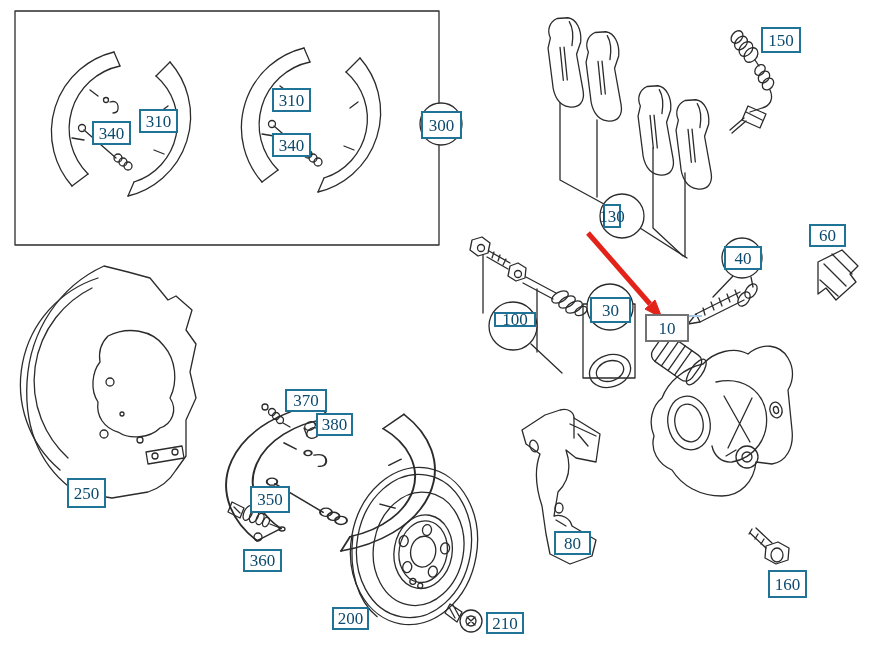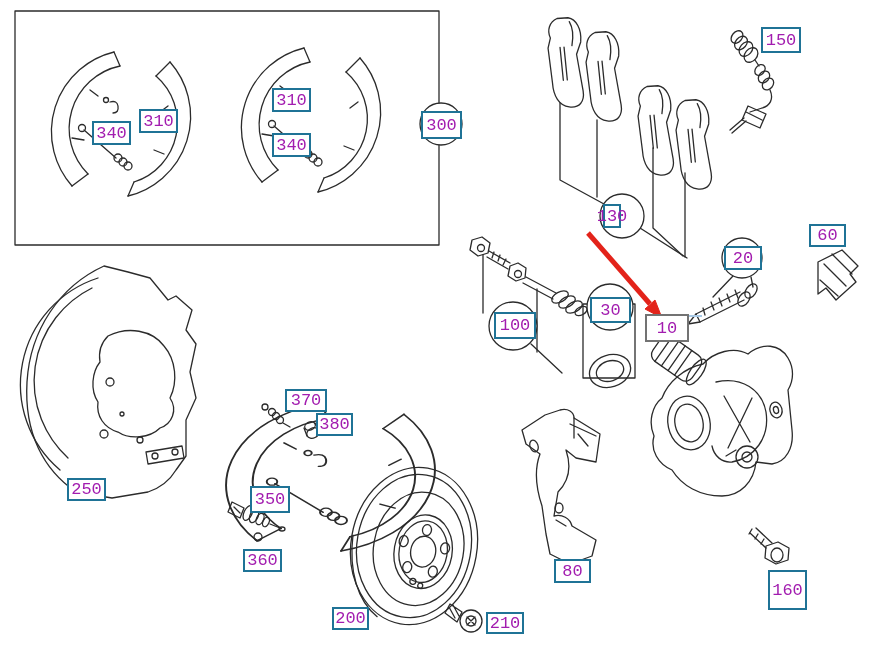--- a/index.html
+++ b/index.html
@@ -3,22 +3,22 @@
 <meta charset="utf-8">
 <style>
   html,body{margin:0;padding:0;background:#fff;}
   #stage{
     position:relative;width:870px;height:658px;background:#ffffff;
     font-family:"Liberation Sans",sans-serif;overflow:hidden;
   }
   #stage svg{position:absolute;left:0;top:0;}
   .callout{
     position:absolute;display:flex;align-items:center;justify-content:center;
-    background:#ffffff;border:2px solid #1f7396;color:#a21caf;
-    font-family:Liberation Mono, monospace;font-size:17px;line-height:1;
+    background:#ffffff;border:2px solid #1f7396;color:#0c4a6e;
+    font-family:Liberation Serif, serif;font-size:17px;line-height:1;
     box-sizing:border-box;letter-spacing:0;cursor:pointer;user-select:none;
   }
   .callout.red{border:2px solid #737373;}
   .lineart{stroke:#2b2b2b;stroke-width:1.3;fill:none;stroke-linecap:round;stroke-linejoin:round;}
   .whitefill{fill:#ffffff;}
 </style>
 </head>
 <body>
 
 <div id="stage">
@@ -239,27 +239,27 @@
 </svg>
 
 <div class="callout" style="left:92px;top:121px;width:39px;height:24px">340</div>
 <div class="callout" style="left:139px;top:109px;width:39px;height:24px">310</div>
 <div class="callout" style="left:272px;top:88px;width:39px;height:24px">310</div>
 <div class="callout" style="left:272px;top:133px;width:39px;height:24px">340</div>
 <div class="callout" style="left:421px;top:111px;width:41px;height:28px">300</div>
 <div class="callout" style="left:761px;top:27px;width:40px;height:26px">150</div>
 <div class="callout" style="left:603px;top:204px;width:18px;height:24px">130</div>
 <div class="callout" style="left:809px;top:224px;width:37px;height:23px">60</div>
-<div class="callout" style="left:724px;top:246px;width:38px;height:24px">20</div>
+<div class="callout" style="left:724px;top:246px;width:38px;height:24px">40</div>
 <div class="callout red" style="left:645px;top:314px;width:44px;height:28px">10</div>
-<div class="callout" style="left:494px;top:312px;width:42px;height:27px">100</div>
+<div class="callout" style="left:494px;top:312px;width:42px;height:15px">100</div>
 <div class="callout" style="left:590px;top:297px;width:41px;height:26px">30</div>
 <div class="callout" style="left:285px;top:389px;width:42px;height:23px">370</div>
 <div class="callout" style="left:316px;top:413px;width:37px;height:23px">380</div>
 <div class="callout" style="left:250px;top:486px;width:40px;height:27px">350</div>
 <div class="callout" style="left:243px;top:549px;width:39px;height:23px">360</div>
-<div class="callout" style="left:67px;top:478px;width:39px;height:23px">250</div>
-<div class="callout" style="left:554px;top:559px;width:37px;height:24px">80</div>
-<div class="callout" style="left:768px;top:570px;width:39px;height:40px">160</div>
+<div class="callout" style="left:67px;top:478px;width:39px;height:30px">250</div>
+<div class="callout" style="left:554px;top:531px;width:37px;height:24px">80</div>
+<div class="callout" style="left:768px;top:570px;width:39px;height:28px">160</div>
 <div class="callout" style="left:332px;top:607px;width:37px;height:23px">200</div>
 <div class="callout" style="left:486px;top:612px;width:38px;height:22px">210</div>
 
 </div>
 
 </body></html>

